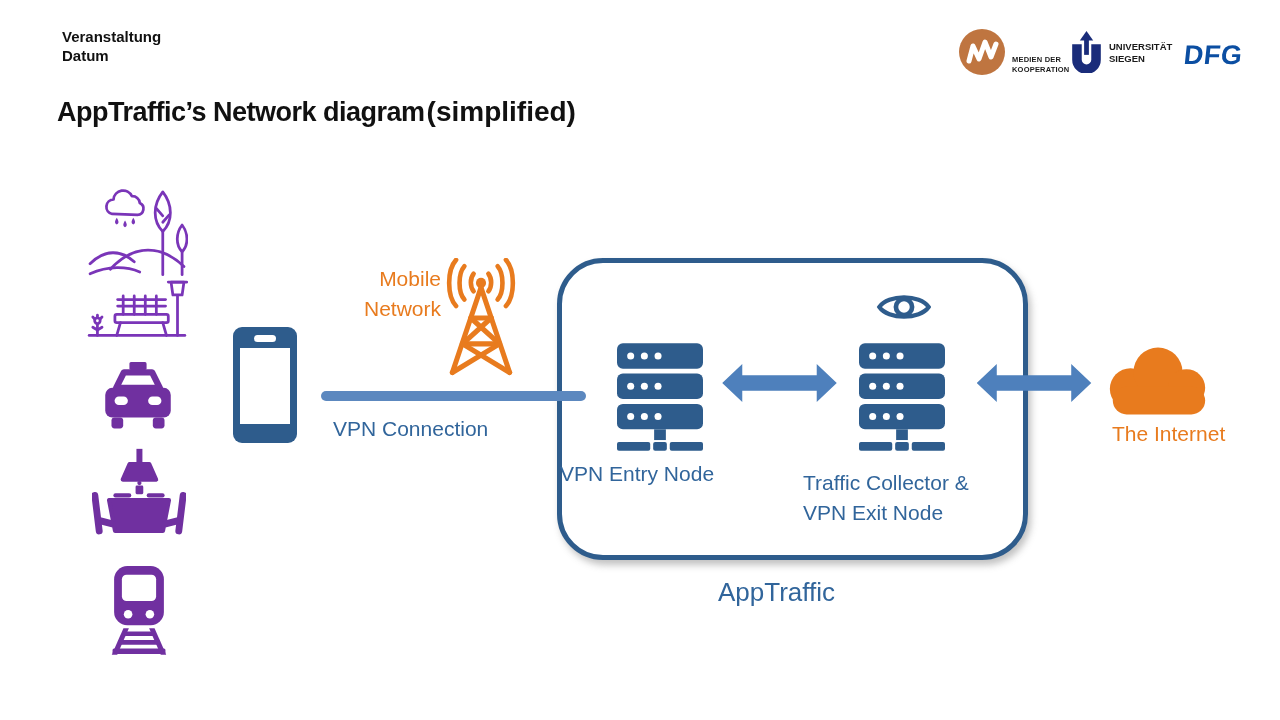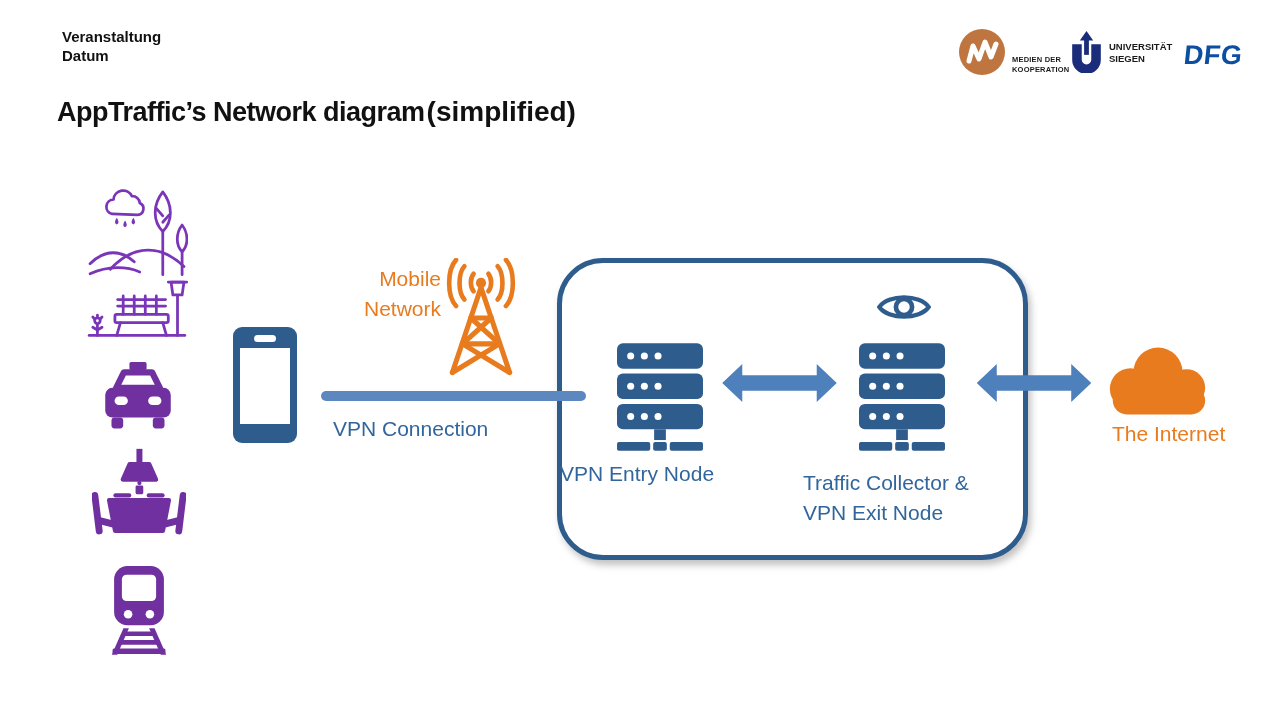--- a/index.html
+++ b/index.html
@@ -195,20 +195,21 @@
       <path d="M56,17 C60,22 60,31 56,36"></path>
       <path d="M66,9 C73,17 73,37 66,45"></path>
       <path d="M75,2 C85,13 85,41 75,52"></path>
     </g>
   </svg>
 
   <div class="abs vpn-line"></div>
   <div class="abs lbl vpn-connection-label">VPN Connection</div>
 
   <div class="abs apptraffic-box"></div>
+  <div class="abs lbl apptraffic-label">AppTraffic</div>
 
   <svg class="abs z2" style="left:876px;top:290px;" width="56" height="34" viewBox="0 0 64 40">
     <path class="sb" stroke-width="5" d="M3,20 C13,5 51,5 61,20 C51,35 13,35 3,20 Z"></path>
     <circle class="sb" stroke-width="5.5" cx="32" cy="20" r="9.5"></circle>
   </svg>
 
   <svg class="abs z2" style="left:617px;top:343px;" width="86" height="112" viewBox="0 0 88 114">
     <g class="fb">
       <rect x="0" y="0" width="88" height="26" rx="6"></rect>
       <rect x="0" y="31" width="88" height="26" rx="6"></rect>

